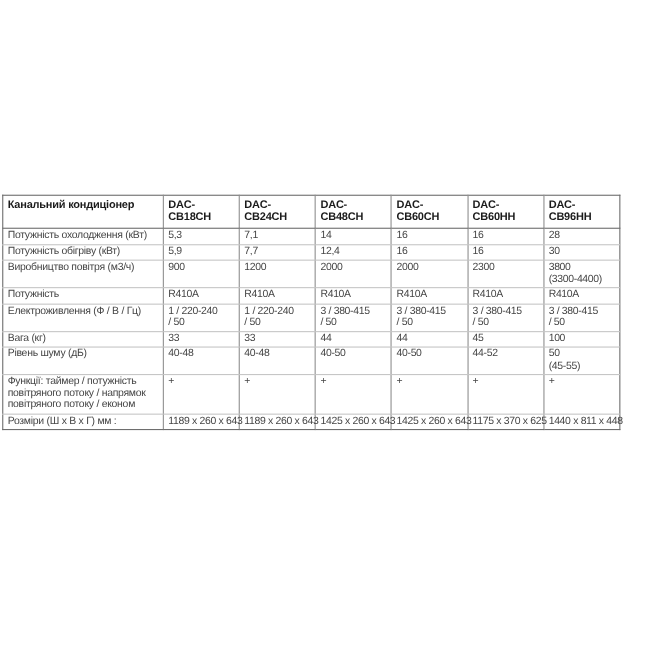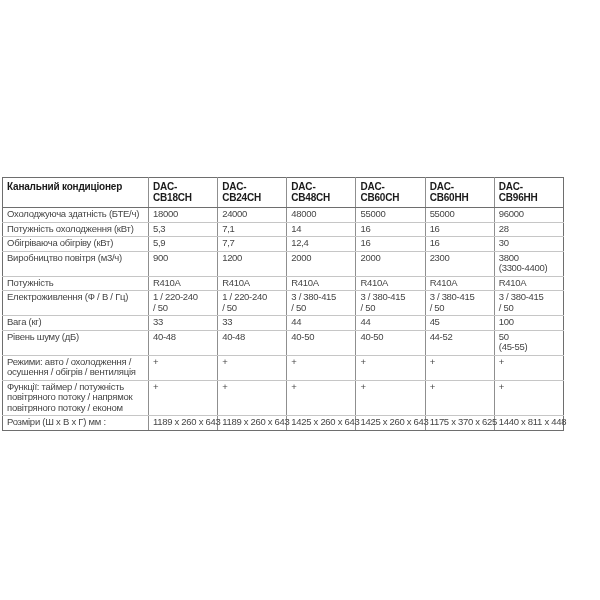--- a/index.html
+++ b/index.html
@@ -74,39 +74,30 @@
           <th>DAC-CB18CH</th>
           <th>DAC-CB24CH</th>
           <th>DAC-CB48CH</th>
           <th>DAC-CB60CH</th>
           <th>DAC-CB60HH</th>
           <th>DAC-CB96HH</th>
         </tr>
     </thead>
     <tbody>
         <tr>
-          <td class="lbl">Охолоджуюча здатність (БТЕ/ч)</td>
-          <td class="val">18000</td>
-          <td class="val">24000</td>
-          <td class="val">48000</td>
-          <td class="val">55000</td>
-          <td class="val">55000</td>
-          <td class="val">96000</td>
-        </tr>
-        <tr>
           <td class="lbl">Потужність охолодження (кВт)</td>
           <td class="val">5,3</td>
           <td class="val">7,1</td>
           <td class="val">14</td>
           <td class="val">16</td>
           <td class="val">16</td>
           <td class="val">28</td>
         </tr>
         <tr>
-          <td class="lbl">Обігріваюча обігріву (кВт)</td>
+          <td class="lbl">Потужність обігріву (кВт)</td>
           <td class="val">5,9</td>
           <td class="val">7,7</td>
           <td class="val">12,4</td>
           <td class="val">16</td>
           <td class="val">16</td>
           <td class="val">30</td>
         </tr>
         <tr>
           <td class="lbl">Виробництво повітря (м3/ч)</td>
           <td class="val">900</td>
@@ -154,29 +145,20 @@
           <td class="lbl">Рівень шуму (дБ)</td>
           <td class="val">40-48</td>
           <td class="val">40-48</td>
           <td class="val">40-50</td>
           <td class="val">40-50</td>
           <td class="val">44-52</td>
           <td class="val">50
 (45-55)</td>
         </tr>
         <tr>
-          <td class="lbl">Режими: авто / охолодження / осушення / обігрів / вентиляція</td>
-          <td class="val">+</td>
-          <td class="val">+</td>
-          <td class="val">+</td>
-          <td class="val">+</td>
-          <td class="val">+</td>
-          <td class="val">+</td>
-        </tr>
-        <tr>
           <td class="lbl">Функції: таймер / потужність повітряного потоку / напрямок повітряного потоку / економ</td>
           <td class="val">+</td>
           <td class="val">+</td>
           <td class="val">+</td>
           <td class="val">+</td>
           <td class="val">+</td>
           <td class="val">+</td>
         </tr>
         <tr>
           <td class="lbl">Розміри (Ш х В х Г) мм :</td>

